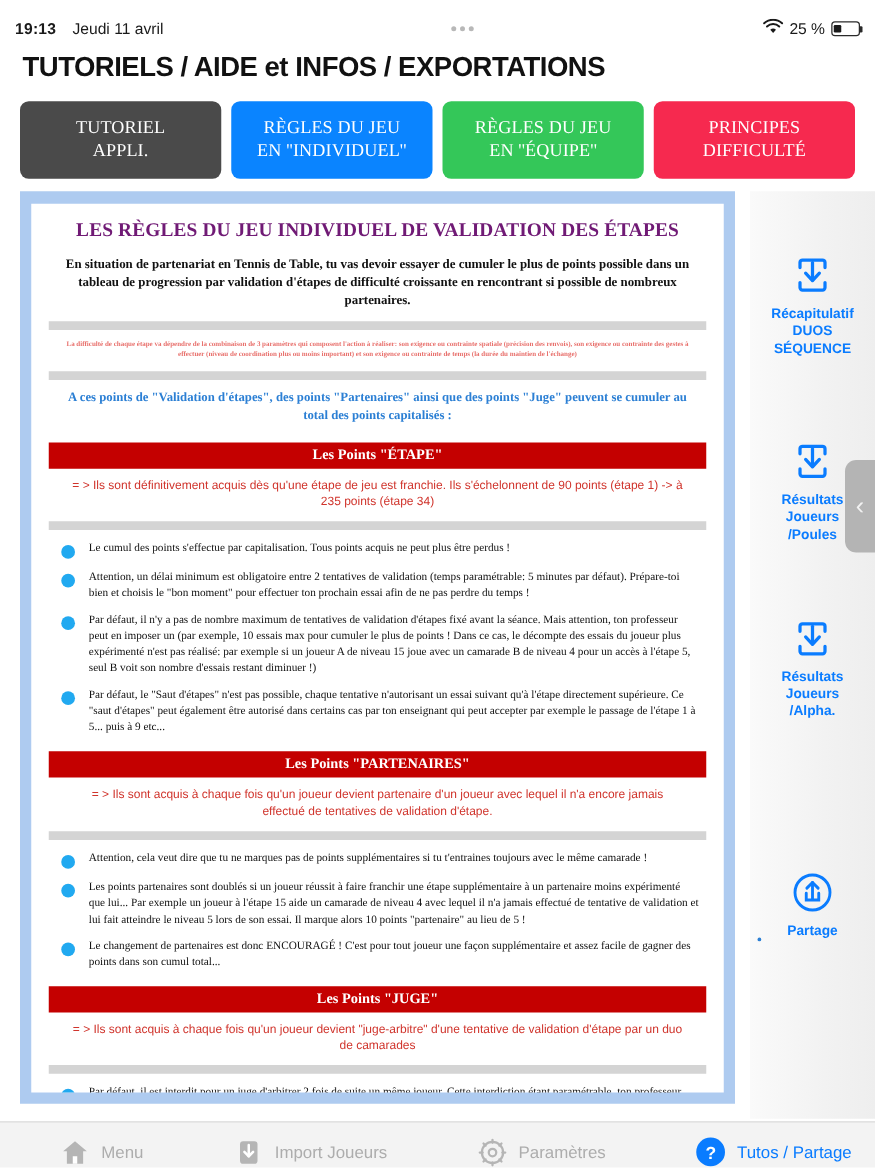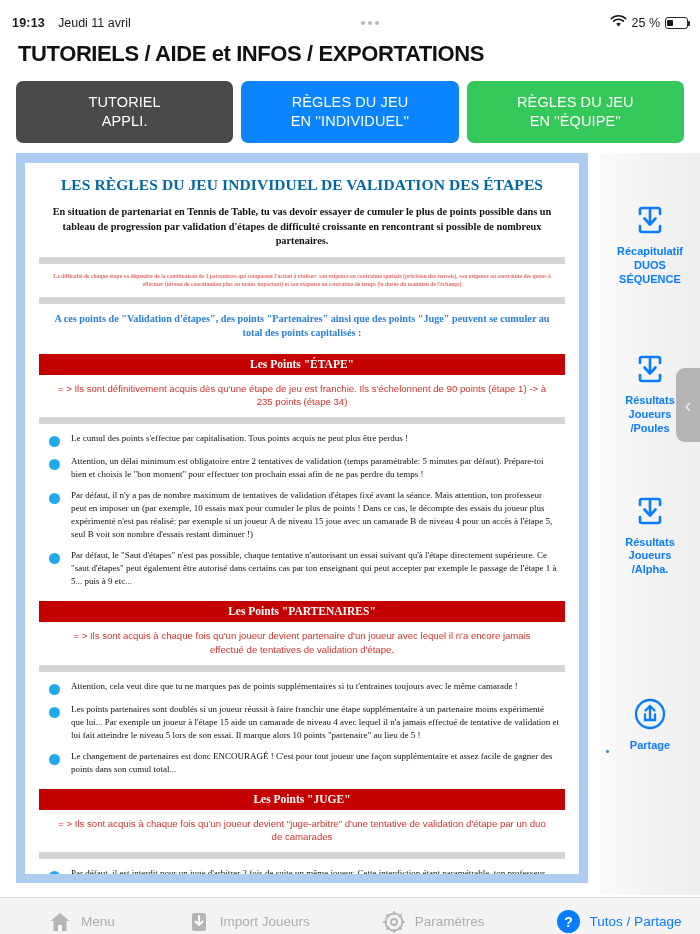--- a/index.html
+++ b/index.html
@@ -28,21 +28,21 @@
   .batt-fill { position: absolute; left: 1.4px; top: 1.4px; bottom: 1.4px; width: 26%;
           background: #1a1a1a; border-radius: 1px; }
 
   
   .page-title {
     padding: 6px 18px 2px; font-size: 22px; font-weight: 700;
     letter-spacing: -.4px; color: #111;
   }
 
   
-  .btnrow { display: flex; gap: 8px; padding: 12px 16px 10px; }
+  .btnrow { display: flex; gap: 8px; padding: 12px 16px 10px; font-family: Liberation Serif, serif; }
   .navbtn {
     flex: 1; height: 62px; border-radius: 7px; color: #fff;
     display: flex; flex-direction: column; align-items: center; justify-content: center;
     font-size: 14.5px; line-height: 1.28; text-align: center; letter-spacing: .1px;
   }
   .navbtn span { display: block; }
   .b-grey  { background: #4a4a4a; }
   .b-blue  { background: #0a84ff; }
   .b-green { background: #34c759; }
   .b-pink  { background: #f6294f; }
@@ -53,21 +53,21 @@
   
   .docwrap { width: 600px; padding: 0 12px 0 16px; }
   .docframe {
     background: #aecbf0; padding: 10px 9px 9px; height: 730px;
   }
   .doc {
     background: #fff; height: 100%; padding: 13px 14px 8px;
     overflow: hidden;
   }
   .doc-title {
-    text-align: center; color: #0369a1; font-weight: 700;
+    text-align: center; color: #701a75; font-weight: 700;
     font-family: "Liberation Serif", serif; font-size: 15.5px; letter-spacing: .1px;
     margin-bottom: 11px;
   }
   .intro {
     text-align: center; font-family: "Liberation Serif", serif;
     font-weight: 700; font-size: 10.3px; line-height: 1.42; color: #111;
     padding: 0 10px;
   }
   .sep { height: 7px; background: #d4d4d4; margin: 8px 0; }
   .warn-red {
@@ -170,20 +170,24 @@
       <span>TUTORIEL</span>
       <span>APPLI.</span>
     </div>
     <div class="navbtn b-blue">
       <span>RÈGLES DU JEU</span>
       <span>EN ''INDIVIDUEL''</span>
     </div>
     <div class="navbtn b-green">
       <span>RÈGLES DU JEU</span>
       <span>EN ''ÉQUIPE''</span>
+    </div>
+    <div class="navbtn b-pink">
+      <span>PRINCIPES</span>
+      <span>DIFFICULTÉ</span>
     </div>
   </div>
 
   <div class="body">
 
     <div class="docwrap">
       <div class="docframe">
         <div class="doc">
 
           <div class="doc-title">LES RÈGLES DU JEU INDIVIDUEL DE VALIDATION DES ÉTAPES</div>

